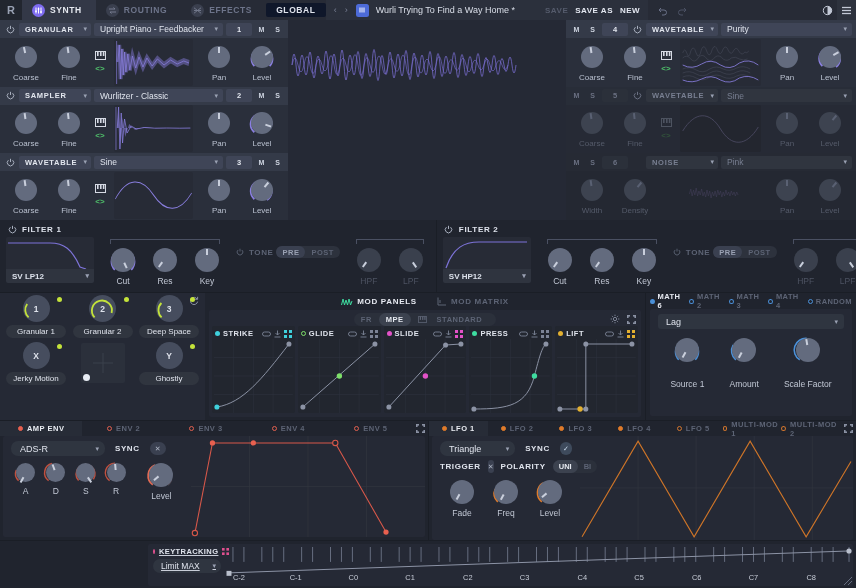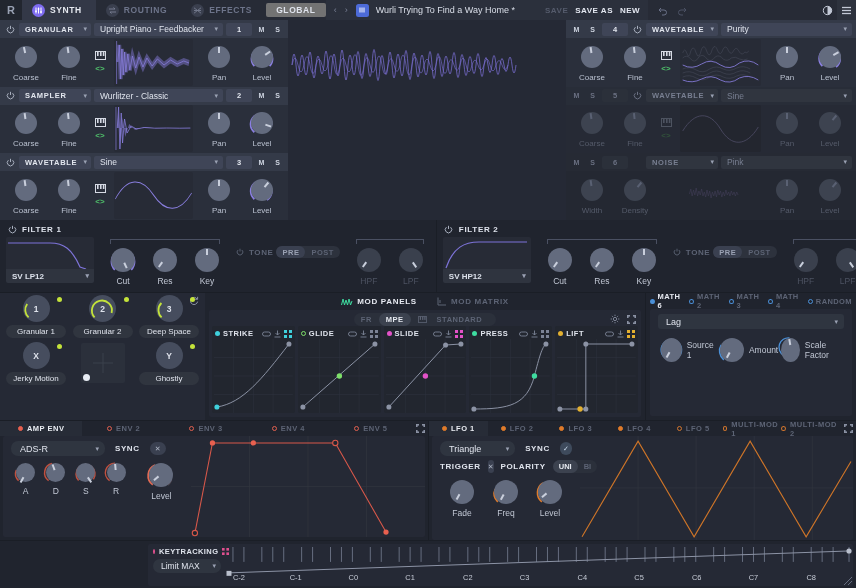--- a/index.html
+++ b/index.html
@@ -16,21 +16,21 @@
 
   
   .topbar { height:20px; background:#272b36; display:flex; align-items:stretch; flex:0 0 20px; }
   .logo { width:22px; display:flex; align-items:center; justify-content:center; color:#9aa2b4; font-weight:bold; font-size:11px; background:#22262f;}
   .nav-tabs { display:flex; align-items:stretch;border-radius:9px; }
   .nav-tab { display:flex; align-items:center; gap:5px; padding:0 14px 0 10px; font-size:8.5px; font-weight:bold; letter-spacing:0.6px; color:#6d748a; }
   .nav-tab.active { background:#333847; color:#e6e9f0; }
   .nav-tab .dot { width:13px; height:13px; border-radius:50%; background:#3a3f4e; display:flex; align-items:center; justify-content:center;}
   .nav-tab.active .dot { background:#7e6cf0; }
   .dot svg { display:block; }
-  .global-btn { display:flex;align-items:center; padding:0 10px; font-size:8.5px; font-weight:bold; letter-spacing:0.6px; color:#dfe3ec; background:#737373; margin:3px 0; border-radius:2px;}
+  .global-btn { display:flex;align-items:center; padding:0 10px; font-size:8.5px; font-weight:bold; letter-spacing:0.6px; color:#dfe3ec; background:#0f172a; margin:3px 0; border-radius:2px;}
   .topbar-spacer{flex:1;}
   .preset-area { display:flex; align-items:center; gap:7px; padding:0 8px; background:#2b303c; flex:0 0 auto;}
   .arrows { color:#7a8196; font-size:9px; letter-spacing:1px;}
   .preset-icon { width:13px;height:13px;border-radius:2.5px;background:#4d6bd8;display:flex;align-items:center;justify-content:center;}
   .preset-name { font-size:9px; color:#dadfe9; }
   .sv-btn { font-size:8px; font-weight:bold; letter-spacing:0.5px; }
   .sv-dim { color:#555b6c; }
   .sv-on { color:#e4e8f1; }
   .undo-area { display:flex; align-items:center; gap:9px; padding:0 10px; color:#6a7187; font-size:10px;}
   .topright { display:flex; align-items:center; gap:0px; }
@@ -135,21 +135,21 @@
   
   .math { width:211px; background:#20242e; border-top:1px solid #1a1e26; border-left:1px solid #1a1e26; display:flex; flex-direction:column;}
   .math-tabs { height:16px; display:flex; align-items:center; gap:6px; padding:0 4px; }
   .math-tab { display:flex;align-items:center;gap:3px; font-size:7.5px;font-weight:bold;letter-spacing:0.4px; color:#5d6475;}
   .math-tab.active { color:#e6e9f0;}
   .mt-led { width:5px;height:5px;border-radius:50%; border:1px solid #4b90d8;}
   .math-tab.active .mt-led { background:#4b90d8;}
   .math-body { flex:1; background:#252935; margin:0 4px 4px; border-radius:2px; padding:5px 8px;}
   .math-select { height:15px; background:#2f3540; border-radius:3px; display:flex;align-items:center;justify-content:space-between;padding:0 6px 0 8px; font-size:9px;color:#dfe3ec; margin-bottom:6px;}
   .math-knobs { display:flex; justify-content:space-around;}
-  .mk { display:flex;flex-direction:row;align-items:center;gap:2px;}
+  .mk { display:flex;flex-direction:column;align-items:center;gap:14px;}
   .mk .knob { width:30px;height:30px;}
   .mk-lbl { font-size:8.5px; color:#c2c8d5;}
 
   
   .lower { display:flex; flex:0 0 120px; height:120px; }
   .env-sec { width:428px; border-top:1px solid #1a1e26; background:#20242e; display:flex; flex-direction:column;}
   .lfo-sec { flex:1; border-top:1px solid #1a1e26; border-left:1px solid #1a1e26; background:#20242e; display:flex; flex-direction:column;}
   .tabrow { height:15px; display:flex; align-items:stretch; background:#20242e; position:relative;}
   .etab { flex:1; display:flex; align-items:center; justify-content:center; gap:4px; font-size:7.5px; font-weight:bold; letter-spacing:0.5px; color:#5d6475;}
   .etab.active { color:#e9ecf2; background:#272c37;}
@@ -174,21 +174,21 @@
   .e-graph { flex:1; position:relative; }
   .l-left { width:148px; padding:5px 8px;}
   .unibi { display:flex; background:#2b303b; border-radius:7px; height:13px; align-items:center; font-size:7.5px; font-weight:bold;}
   .unibi span { padding:0 6px; color:#5d6475; display:flex;align-items:center;height:13px;}
   .unibi span.sel { background:#3c424f; border-radius:7px; color:#e6e9f0;}
 
   
   .kt { flex:1; display:flex; border-top:1px solid #1a1e26; background:#20242e;}
   .kt-spacer { width:148px; }
   .kt-panel { flex:1; background:#252935; margin:3px 3px 3px 0; border-radius:2px; display:flex; position:relative; overflow:hidden;}
-  .kt-left { width:78px; padding:3px 5px;}
+  .kt-left { width:78px; padding:3px 5px;text-decoration:underline;}
   .kt-title { display:flex; align-items:center; gap:4px; font-size:7.5px; font-weight:bold; letter-spacing:0.4px; color:#dfe3ec; margin-bottom:3px;}
   .kt-led { width:5px;height:5px;border-radius:50%;border:1px solid #e0508f;}
   .kt-select { height:14px; background:#2f3540; border-radius:7px; display:flex;align-items:center;justify-content:space-between;padding:0 5px 0 8px; font-size:8.5px; color:#dfe3ec;}
   .kt-graph { flex:1; position:relative;}
   .resize { position:absolute; right:0; bottom:0; width:11px;height:11px;}
   svg { display:block; overflow:visible; }
 </style>
 </head>
 <body>
 

